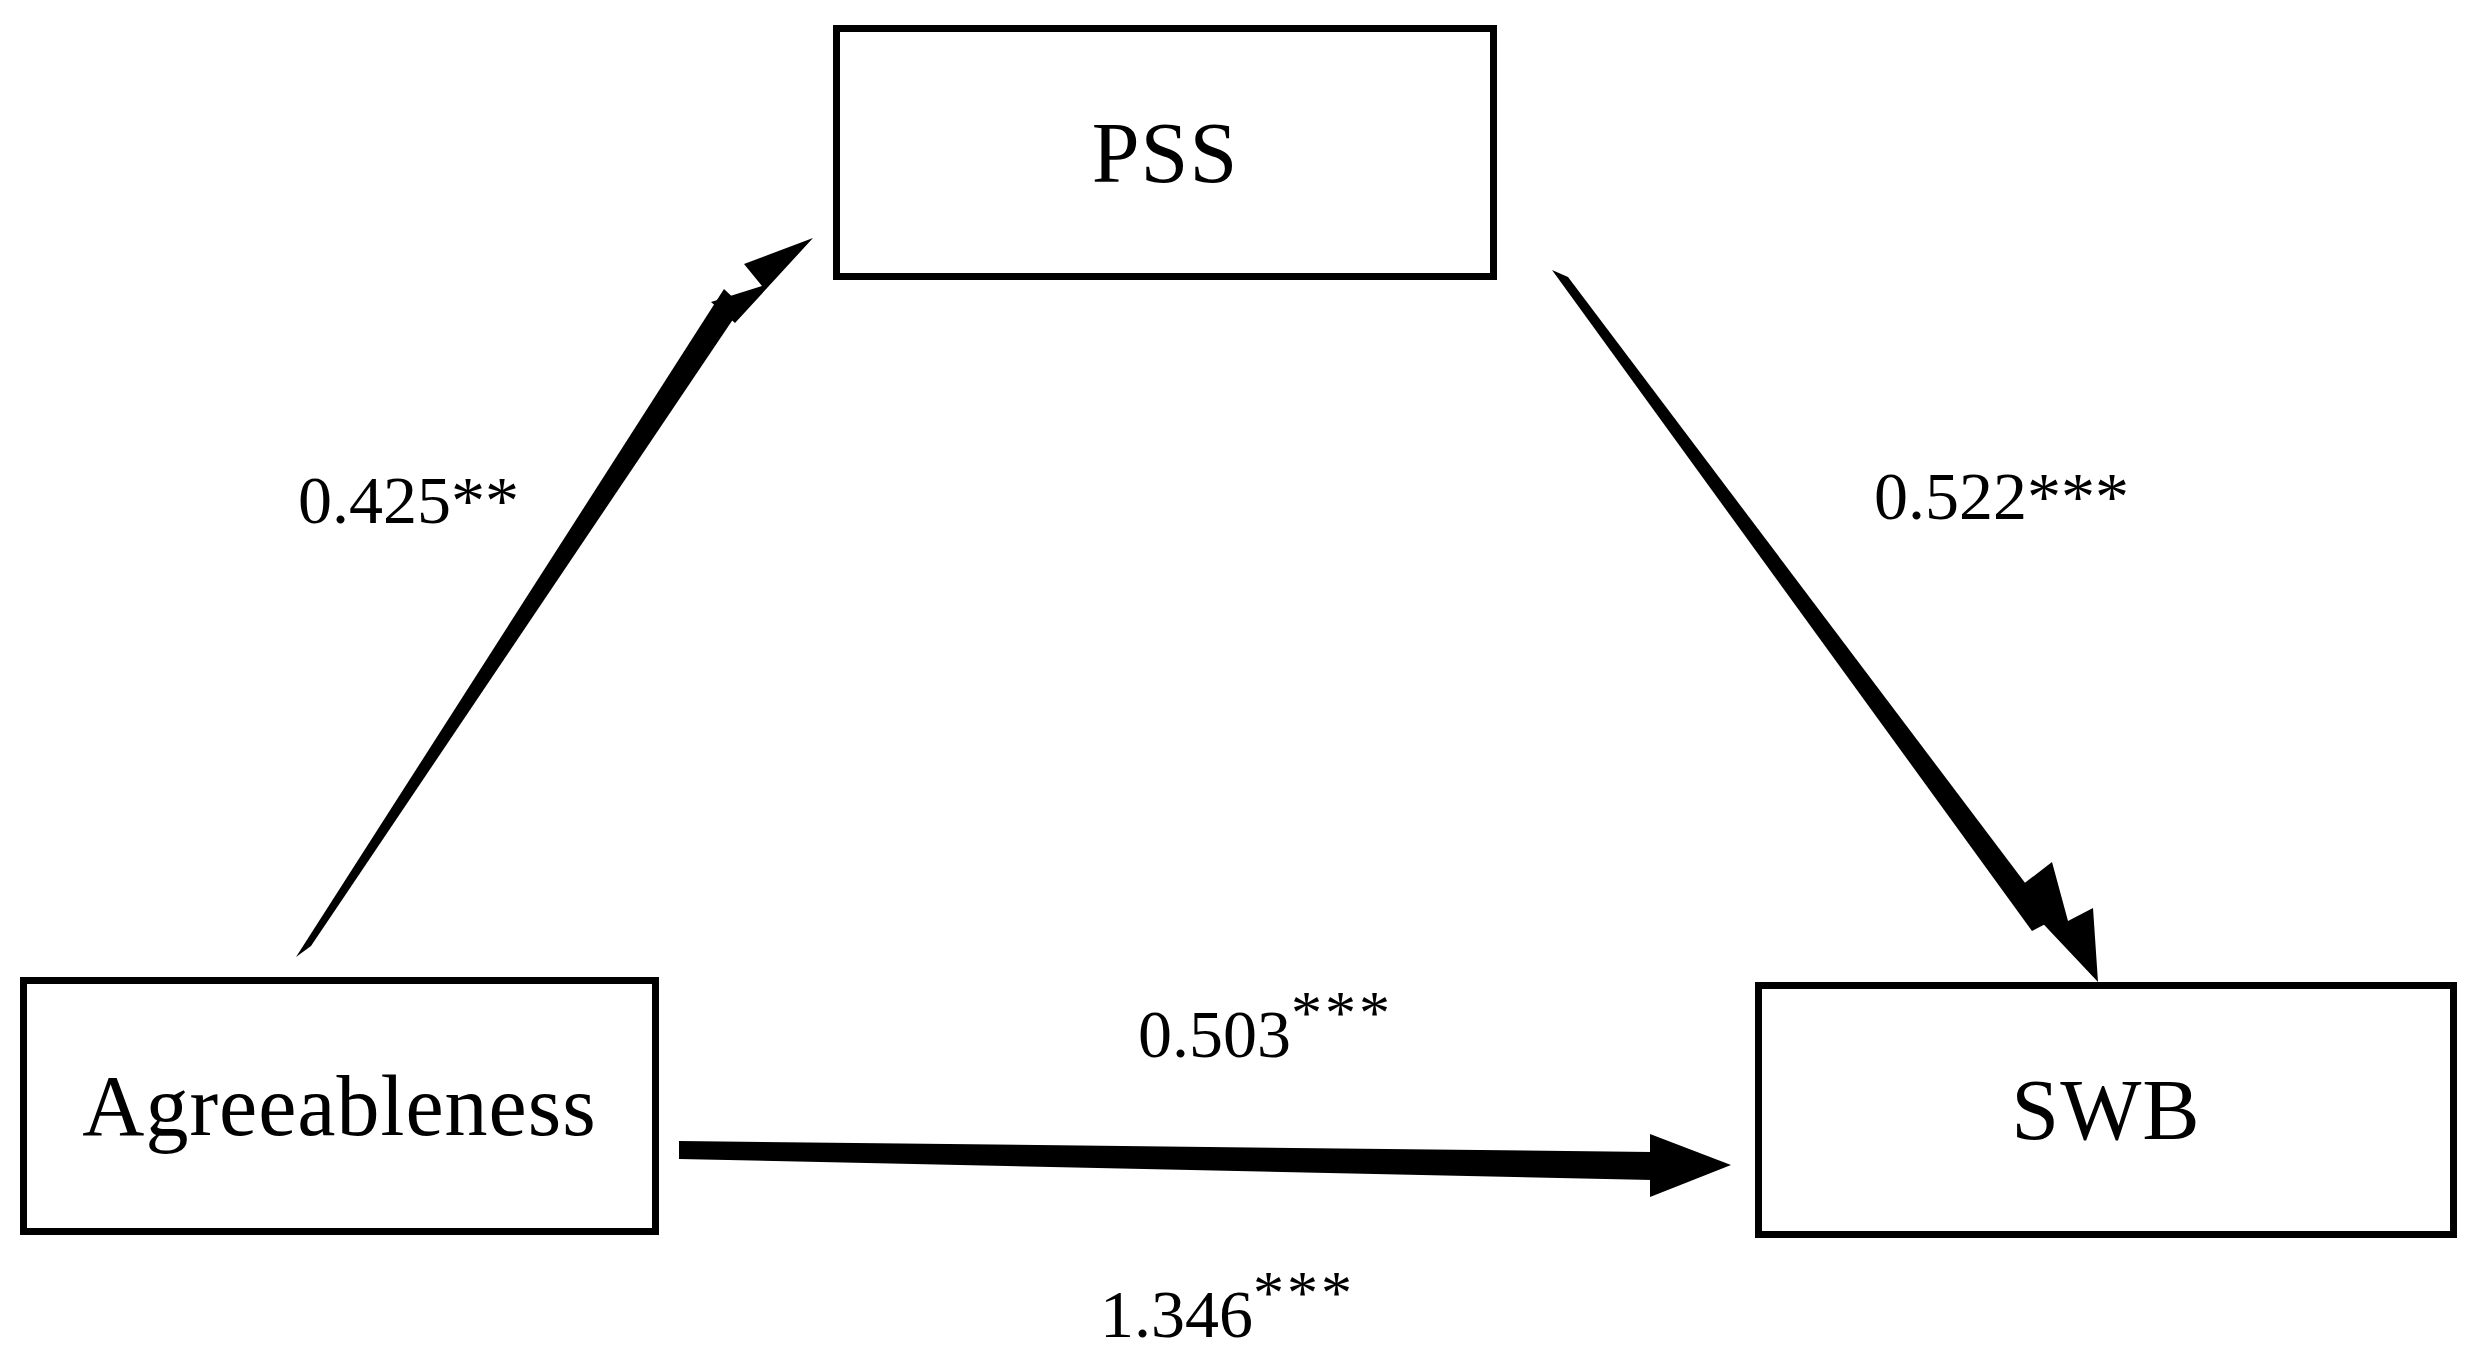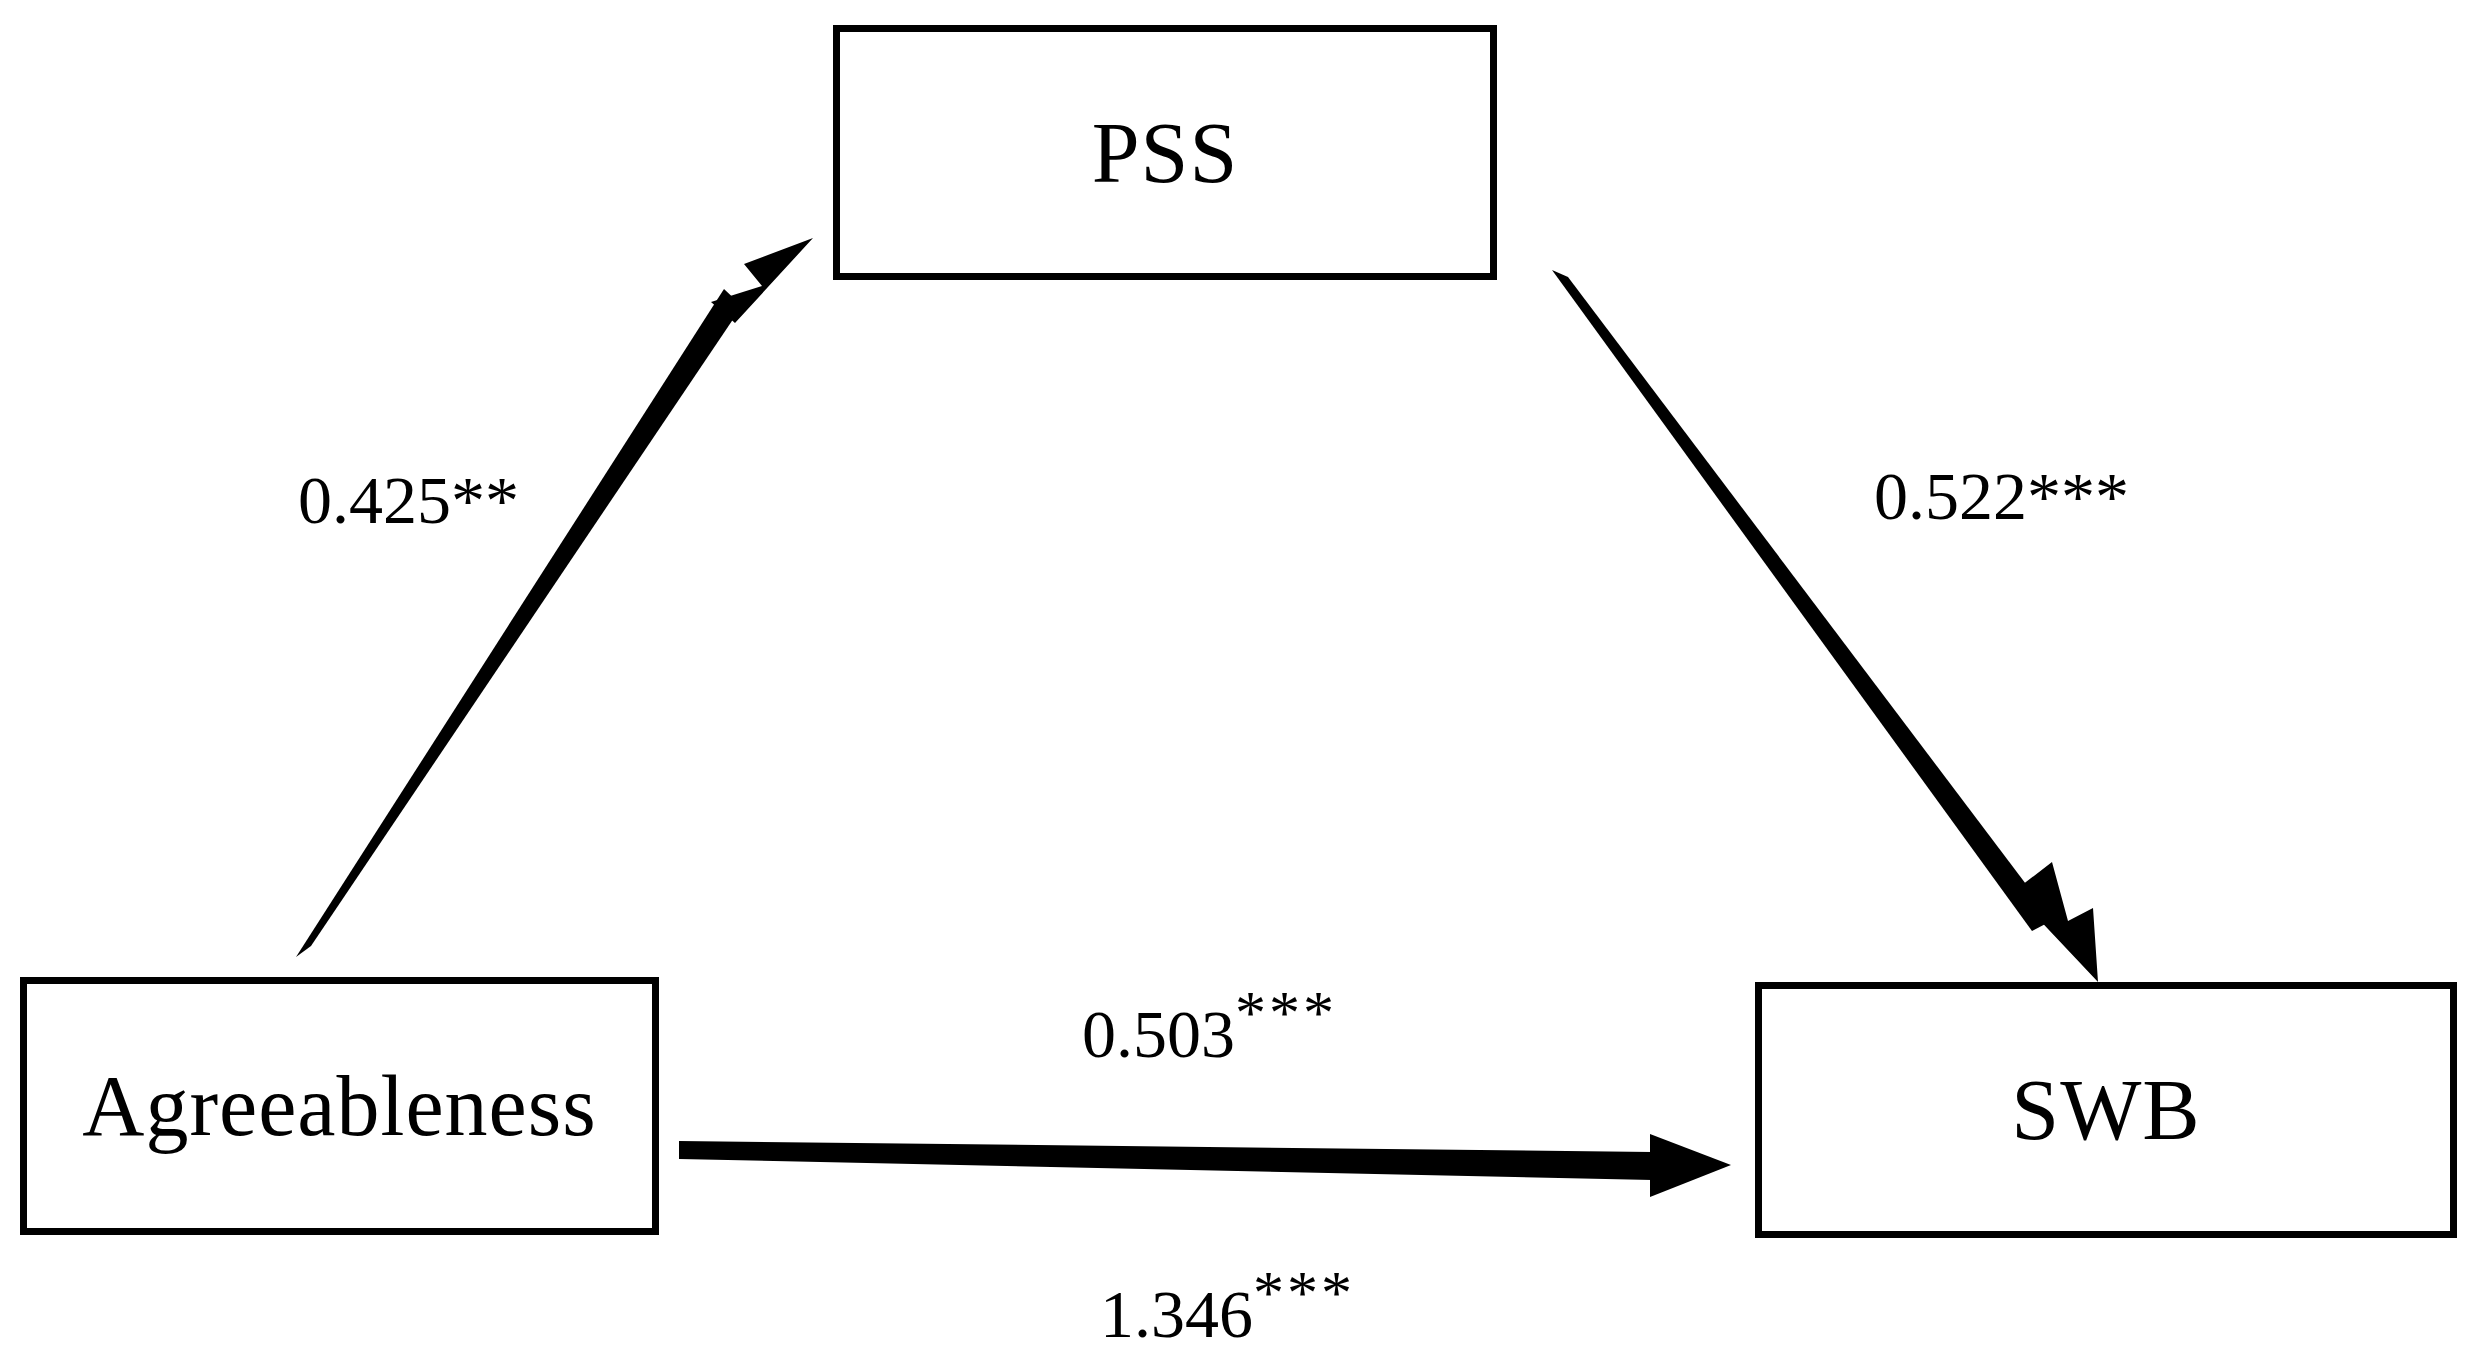--- a/index.html
+++ b/index.html
@@ -57,21 +57,21 @@
     vertical-align: baseline;
   }
   .edge-label .stars-sup {
     font-size: 62px;
     vertical-align: super;
     line-height: 0;
     letter-spacing: 3px;
   }
   #label-a-to-m { left: 298px;  top: 466px; }
   #label-m-to-y { left: 1862px; top: 462px; margin-left: 12px; }
-  #label-direct { left: 1082px; top: 1000px; }
+  #label-direct { left: 1138px; top: 1000px; }
   #label-total  { left: 1100px; top: 1280px; }
 </style>
 </head>
 <body>
 
 <div id="canvas">
 
   <svg id="arrow-layer" viewBox="0 0 2476 1370" width="2476" height="1370">
 
     <g>

